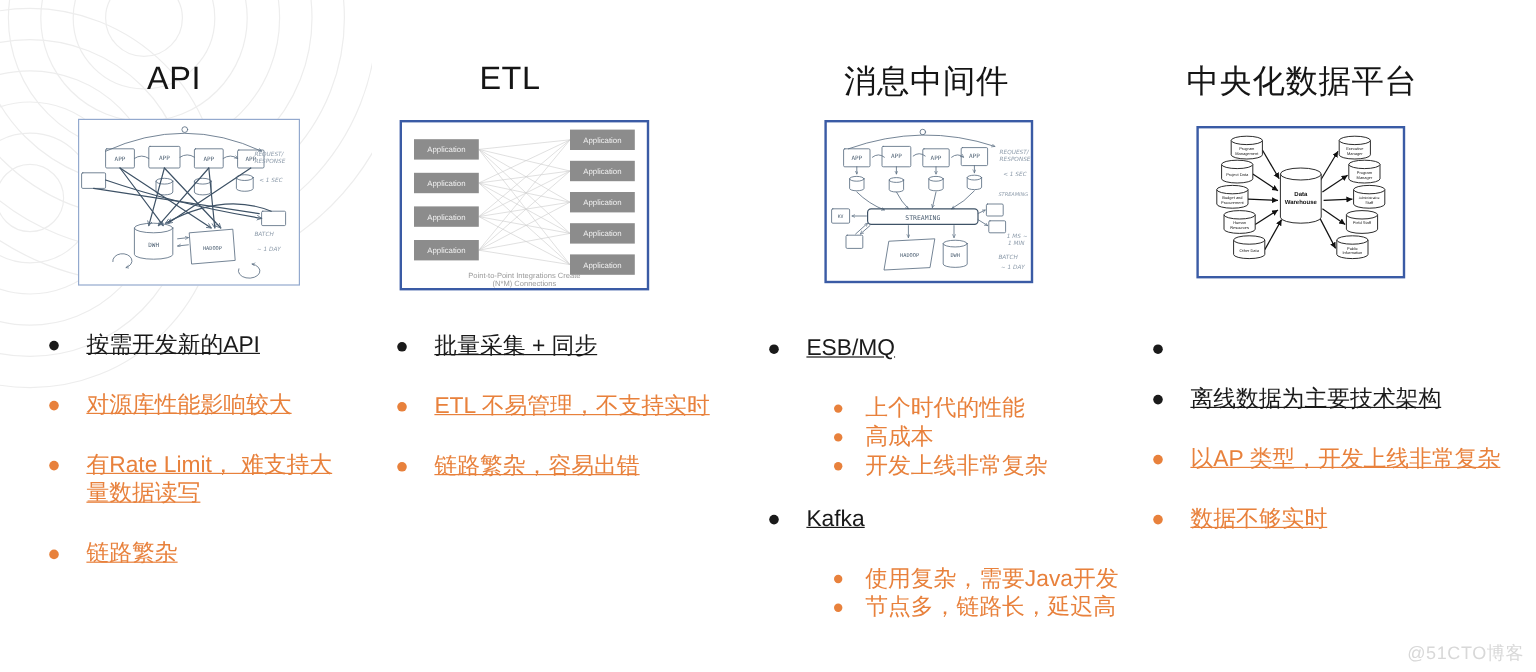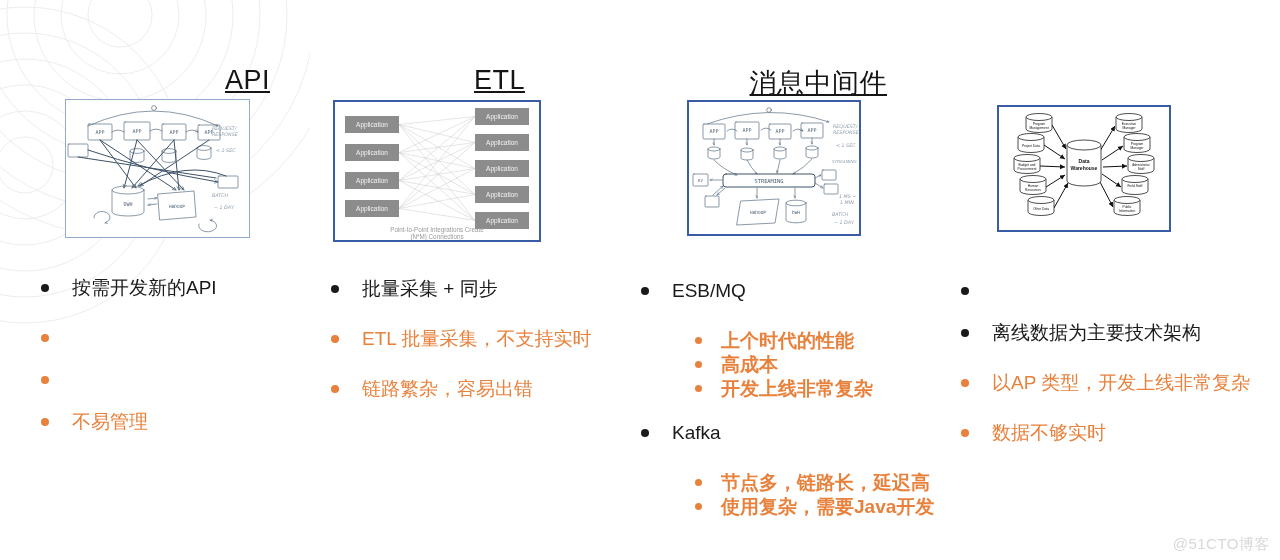--- a/index.html
+++ b/index.html
@@ -1,21 +1,21 @@
 <!DOCTYPE html>
 <html><head>
 <meta charset="utf-8">
 <style>
   html,body{margin:0;padding:0;background:#fff;}
   .slide{position:relative;width:1280px;height:560px;background:#ffffff;overflow:hidden;
          font-family:"Liberation Sans","DejaVu Sans",sans-serif;}
   .rings{position:absolute;left:-30px;top:-40px;z-index:0;}
 
-  .col-title{position:absolute;top:65px;z-index:2;font-size:27px;color:#151515;
-             text-align:right;letter-spacing:.5px;text-decoration:underline;}
+  .col-title{position:absolute;top:50px;z-index:2;font-size:27px;color:#151515;
+             text-align:center;letter-spacing:.5px;}
   .t1{left:20px;width:250px;}
   .t2{left:325px;width:200px;}
   .t3{left:657px;width:230px;}
   .t4{left:960px;width:250px;}
 
   .img{position:absolute;background:#fff;z-index:2;}
   .img svg{display:block;width:100%;height:100%;}
   .img1{left:65px;top:99px;width:183px;height:137px;border:1px solid #93a9ce;}
   .img2{left:333px;top:100px;width:204px;height:138px;border:2px solid #3a5ba5;}
   .img3{left:687px;top:100px;width:170px;height:132px;border:2px solid #3a5ba5;}
@@ -24,22 +24,22 @@
   .bullets{position:absolute;z-index:2;}
   .bl1{left:38px;top:276px;width:242px;}
   .bl2{left:328px;top:277px;width:302px;}
   .bl3{left:638px;top:279px;width:332px;}
   .bl4{left:958px;top:279px;width:324px;}
 
   .b{display:flex;align-items:flex-start;font-size:19px;line-height:24px;color:#1a1a1a;}
   .b .dot{flex:0 0 auto;width:8px;height:8px;border-radius:50%;background:#1a1a1a;margin:8px 23px 0 3px;}
   .b.orange{color:#e8813c;}
   .b.orange .dot{background:#e8813c;}
-  .b.l1{margin-bottom:26px;}
-  .b.l2{margin-left:57px;line-height:23px;margin-bottom:1px;font-size:19px;font-weight:bold;}
+  .b.l1{margin-bottom:26px;text-decoration:underline;}
+  .b.l2{margin-left:57px;line-height:23px;margin-bottom:1px;font-size:19px;}
   .b.l2 .dot{width:7px;height:7px;margin:8px 19px 0 0;}
   .gap-top{margin-top:21px;}
 
   .watermark{position:absolute;right:10px;bottom:6px;z-index:3;font-size:15px;color:#d8d8d8;letter-spacing:.5px;}
 
   .ink{stroke:#5a6e82;fill:none;stroke-width:.7;stroke-linecap:round;}
   .ink-bold{stroke:#3e5266;fill:none;stroke-width:1;stroke-linecap:round;}
   .sk-label{fill:#4c5f72;font-size:5px;font-family:"DejaVu Sans Mono",monospace;text-anchor:middle;}
   .ann{fill:#8e9cab;font-size:4.8px;font-style:italic;font-family:"DejaVu Sans",sans-serif;}
   .appbox{fill:#8c8c8c;}
@@ -71,20 +71,21 @@
         <circle cx="55" cy="205" r="80"></circle>
       <circle cx="55" cy="205" r="106"></circle>
         <circle cx="55" cy="205" r="132"></circle>
         <circle cx="55" cy="205" r="158"></circle>
     </g>
   </svg>
 
   <div class="col-title t1">API</div>
   <div class="col-title t3">消息中间件</div>
   <div class="col-title t2">ETL</div>
+  <div class="col-title t4">中央化数据平台</div>
 
   <div class="img img1">
     <svg viewBox="0 0 183 137">
       <defs>
         <marker id="mA" markerWidth="6" markerHeight="6" refX="4" refY="2" orient="auto">
           <path d="M0,0 L4,2 L0,4" fill="none" stroke="#5a6e82" stroke-width=".7"></path>
         </marker>
       </defs>
       <circle class="ink" cx="88" cy="8" r="2.4"></circle>
       <path class="ink" d="M22,26 Q88,-4 152,26" marker-end="url(#mA)"></path>
@@ -320,38 +321,40 @@
     </svg>
   </div>
 
   <div class="bullets bl1">
     <div class="b l1">
         <span class="dot"></span>
         <span>按需开发新的API</span>
       </div>
     <div class="b l1 orange">
         <span class="dot"></span>
-      </div>
-    <div class="b l1 orange">
-        <span class="dot"></span>
-      </div>
-    <div class="b l1 orange">
-        <span class="dot"></span>
-        <span>不易管理</span>
+        <span>对源库性能影响较大</span>
+      </div>
+    <div class="b l1 orange">
+        <span class="dot"></span>
+        <span>有Rate Limit， 难支持大量数据读写</span>
+      </div>
+    <div class="b l1 orange">
+        <span class="dot"></span>
+        <span>链路繁杂</span>
       </div>
   </div>
 
   <div class="bullets bl2">
     <div class="b l1">
         <span class="dot"></span>
         <span>批量采集 + 同步</span>
       </div>
     <div class="b l1 orange">
         <span class="dot"></span>
-        <span>ETL 批量采集，不支持实时</span>
+        <span>ETL 不易管理，不支持实时</span>
       </div>
     <div class="b l1 orange">
         <span class="dot"></span>
         <span>链路繁杂，容易出错</span>
       </div>
   </div>
 
   <div class="bullets bl3">
     <div class="b l1">
         <span class="dot"></span>
@@ -368,25 +371,25 @@
     <div class="b l2 orange">
         <span class="dot"></span>
         <span>开发上线非常复杂</span>
       </div>
     <div class="b l1 gap-top">
         <span class="dot"></span>
         <span>Kafka</span>
       </div>
     <div class="b l2 orange">
         <span class="dot"></span>
+        <span>使用复杂，需要Java开发</span>
+      </div>
+    <div class="b l2 orange">
+        <span class="dot"></span>
         <span>节点多，链路长，延迟高</span>
-      </div>
-    <div class="b l2 orange">
-        <span class="dot"></span>
-        <span>使用复杂，需要Java开发</span>
       </div>
   </div>
 
   <div class="bullets bl4">
     <div class="b l1">
         <span class="dot"></span>
       </div>
     <div class="b l1">
         <span class="dot"></span>
         <span>离线数据为主要技术架构</span>

